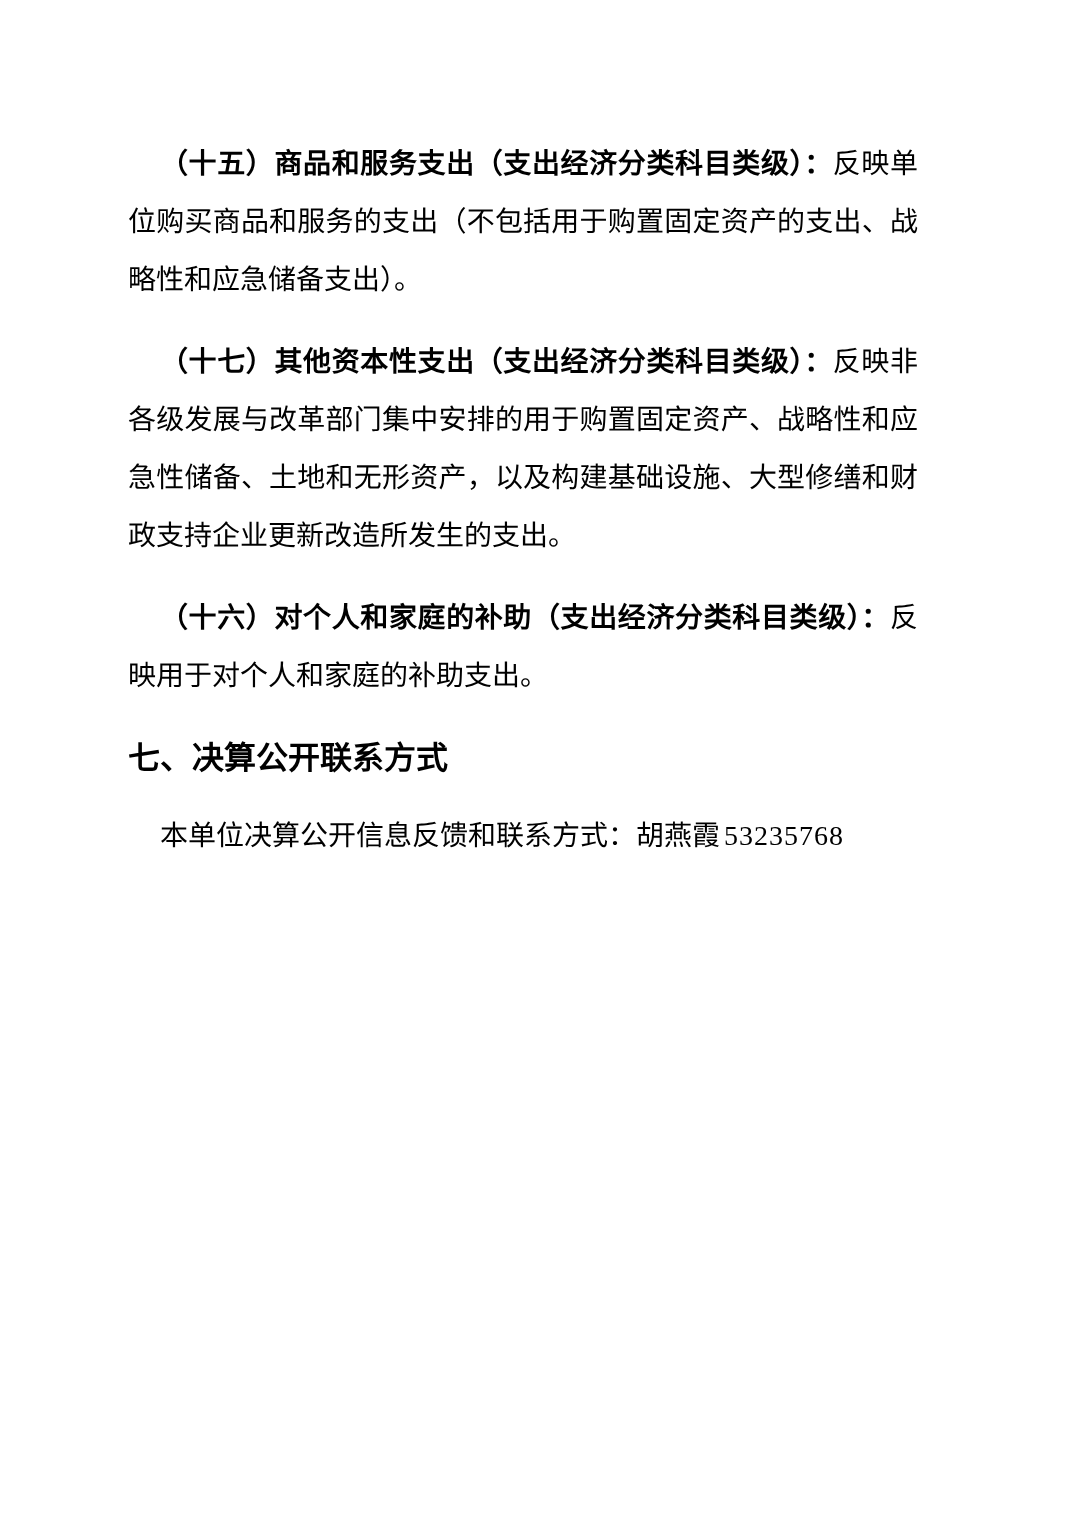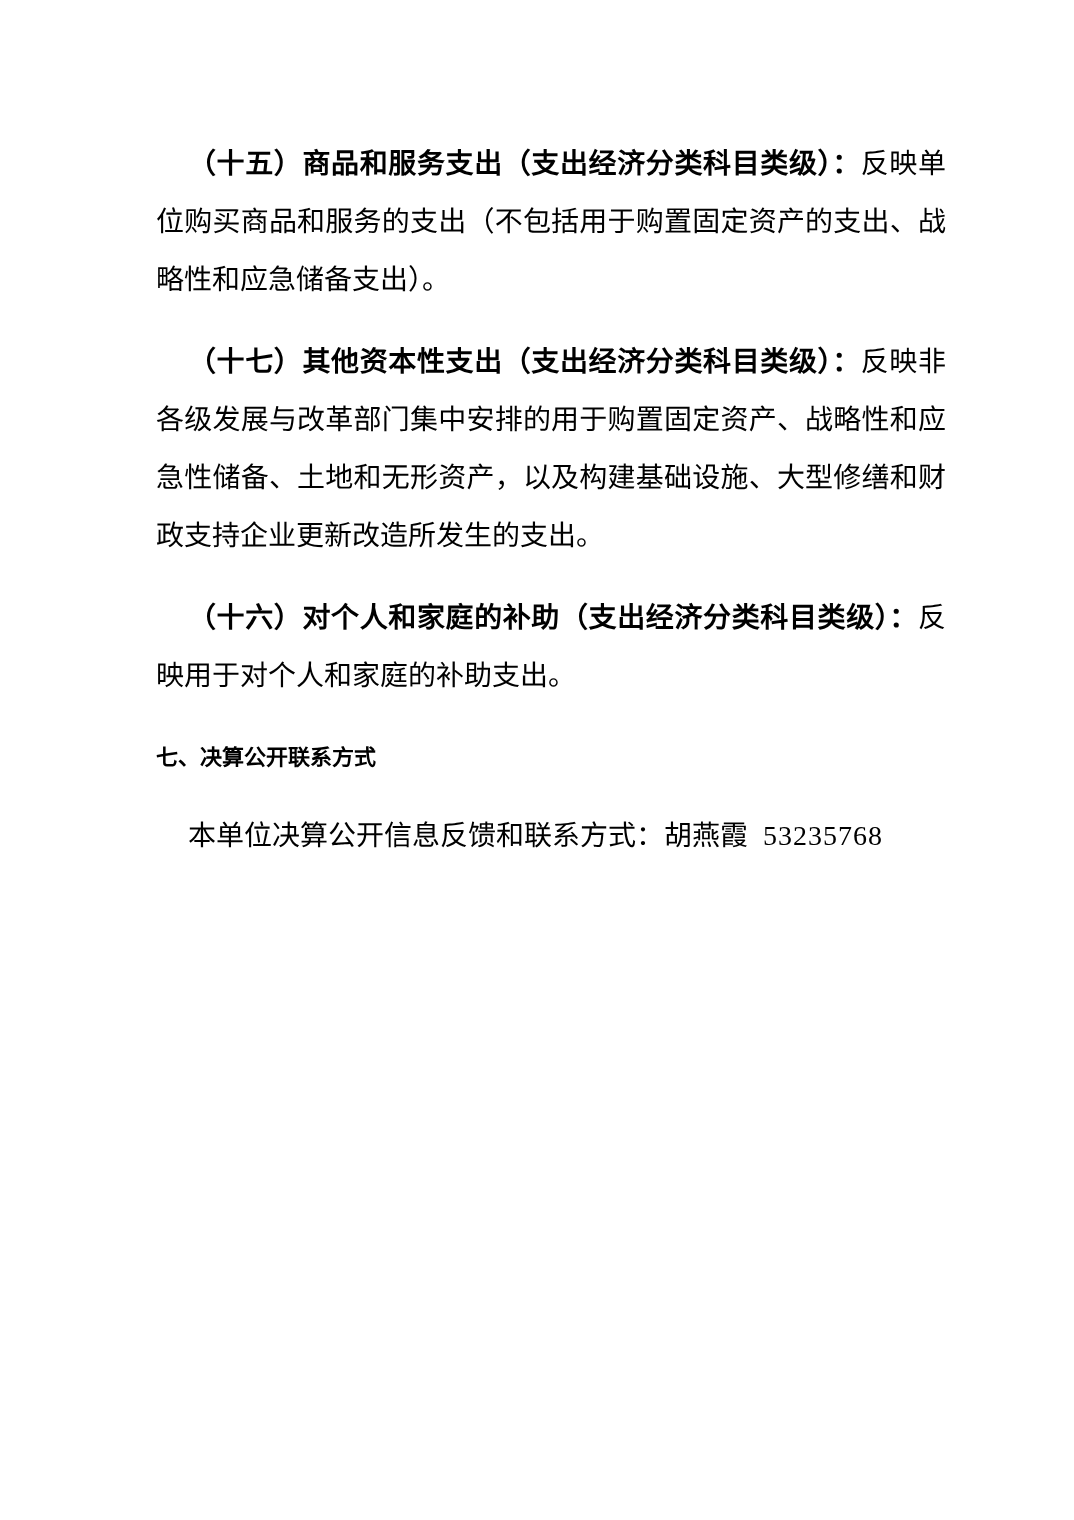--- a/index.html
+++ b/index.html
@@ -11,52 +11,52 @@
   }
   .page {
     position: relative;
     width: 1074px;
     height: 1520px;
     background: #ffffff;
     overflow: hidden;
   }
   .doc {
     position: absolute;
-    left: 156px;
+    left: 128px;
     top: 135px;
     width: 790px;
     color: #000000;
     font-size: 28px;
     line-height: 58px;
     text-align: justify;
     text-justify: inter-character;
     line-break: strict;
   }
   .para {
     text-indent: 32px;
     margin: 0 0 24px 0;
   }
   .lead {
     font-weight: 700;
   }
   .heading {
     font-family: "Liberation Sans", "DejaVu Sans", sans-serif;
-    font-size: 22px;
+    font-size: 32px;
     font-weight: 700;
     line-height: 58px;
     text-align: left;
     text-indent: 0;
     margin: 0 0 20px 0;
   }
   .contact {
     margin-bottom: 0;
     text-align: left;
   }
   .phone {
-    margin-left: 15px;
+    margin-left: 4px;
     letter-spacing: 1px;
   }
 </style>
 </head>
 <body>
 
 <div class="page">
   <div class="doc">
 
     <p class="para"><span class="lead">（十五）商品和服务支出（支出经济分类科目类级）：</span><span>反映单位购买商品和服务的支出（不包括用于购置固定资产的支出、战略性和应急储备支出）。</span></p>

